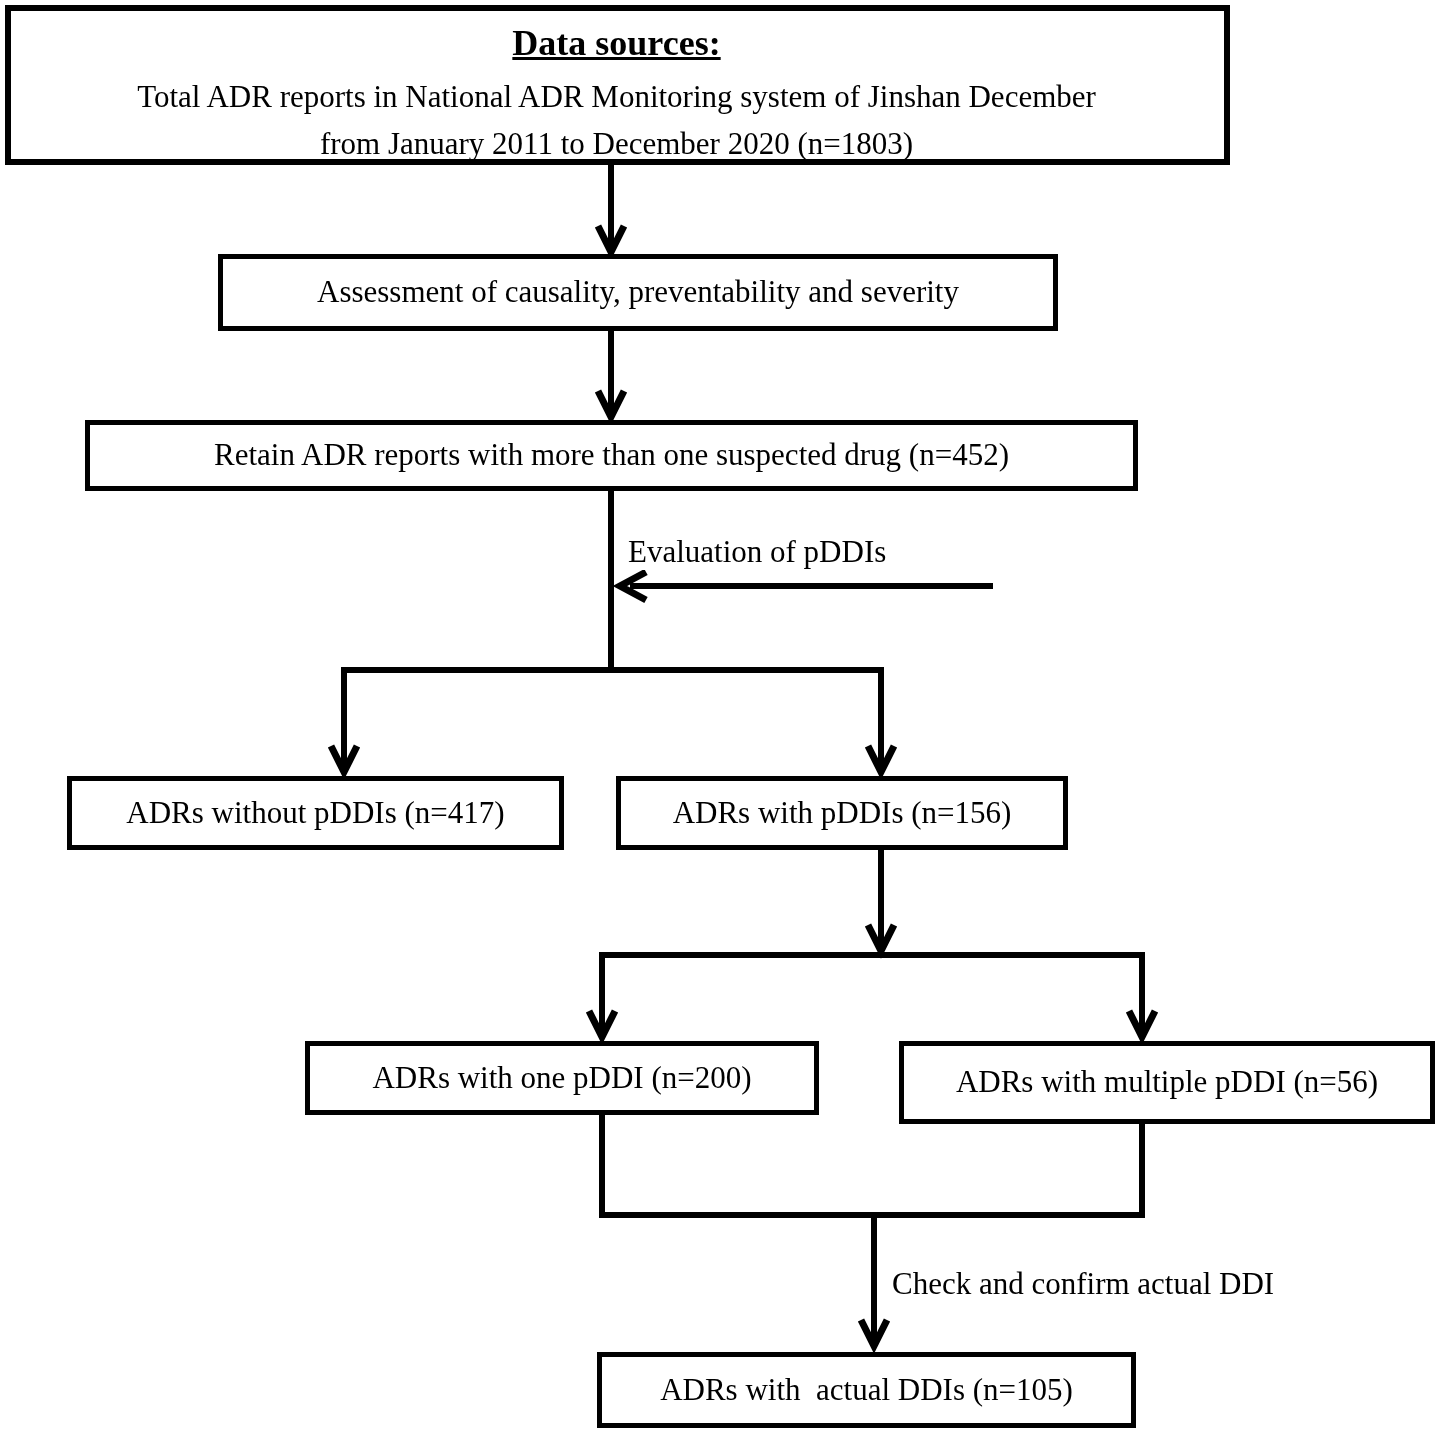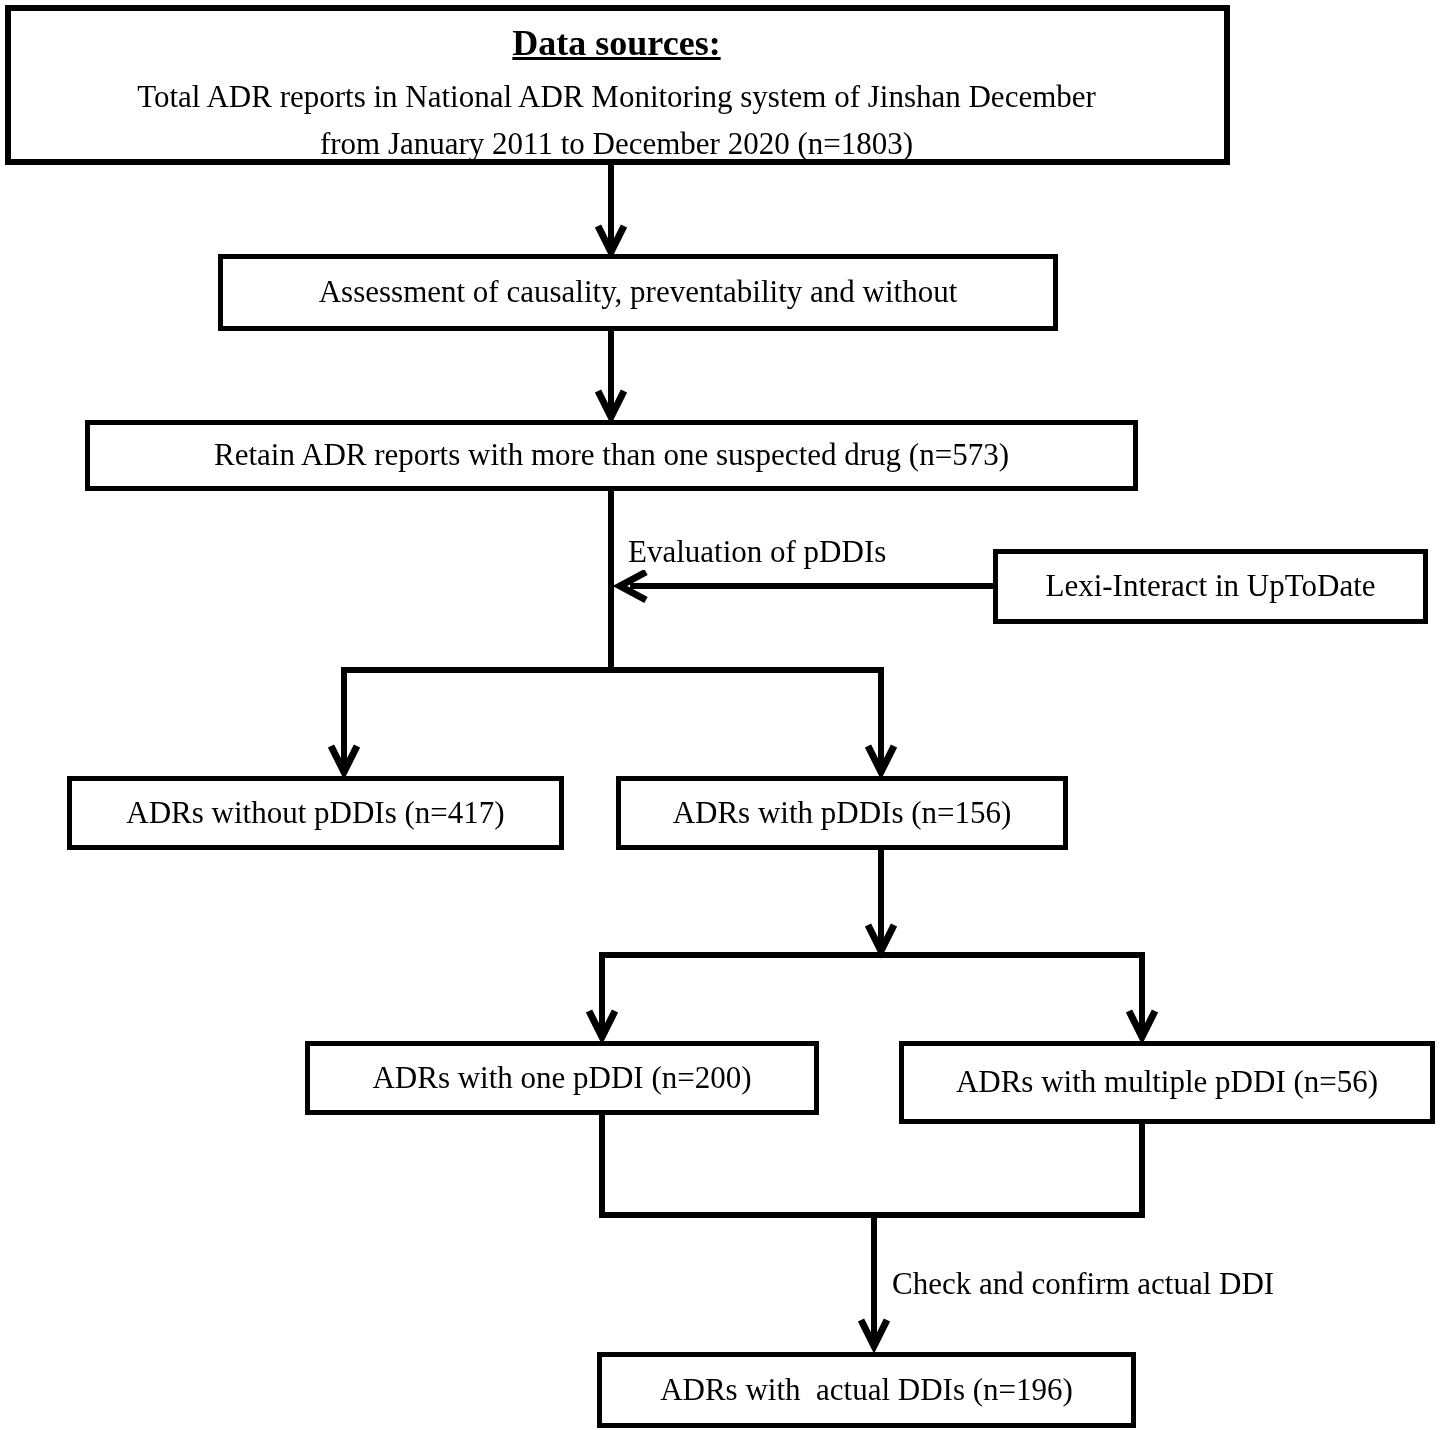--- a/index.html
+++ b/index.html
@@ -118,47 +118,44 @@
     <path stroke-width="7" d="M 861 1320 L 874 1346 L 887 1320"></path>
   </svg>
 
   <div class="box" id="box-data-sources">
     <div class="ds-title">Data sources:</div>
     <div class="ds-line">Total ADR reports in National ADR Monitoring system of Jinshan December</div>
     <div class="ds-line">from January 2011 to December 2020 (n=1803)</div>
   </div>
 
   <div class="box" id="box-assessment">
-    <span class="label">Assessment of causality, preventability and without</span>
+    <span class="label">Assessment of causality, preventability and severity</span>
   </div>
 
   <div class="box" id="box-retain">
-    <span class="label">Retain ADR reports with more than one suspected drug (n=573)</span>
+    <span class="label">Retain ADR reports with more than one suspected drug (n=452)</span>
   </div>
 
-  <div class="box" id="box-lexi">
-    <span class="label">Lexi-Interact in UpToDate</span>
-  </div>
 
   <div class="box" id="box-without">
     <span class="label">ADRs without pDDIs (n=417)</span>
   </div>
 
   <div class="box" id="box-with">
     <span class="label">ADRs with pDDIs (n=156)</span>
   </div>
 
   <div class="box" id="box-one">
     <span class="label">ADRs with one pDDI (n=200)</span>
   </div>
 
   <div class="box" id="box-multiple">
     <span class="label">ADRs with multiple pDDI (n=56)</span>
   </div>
 
   <div class="box" id="box-actual">
-    <span class="label">ADRs with  actual DDIs (n=196)</span>
+    <span class="label">ADRs with  actual DDIs (n=105)</span>
   </div>
 
   <div class="edge-label" id="label-evaluation">Evaluation of pDDIs</div>
   <div class="edge-label" id="label-check">Check and confirm actual DDI</div>
 
 </div>
 
 </body></html>

